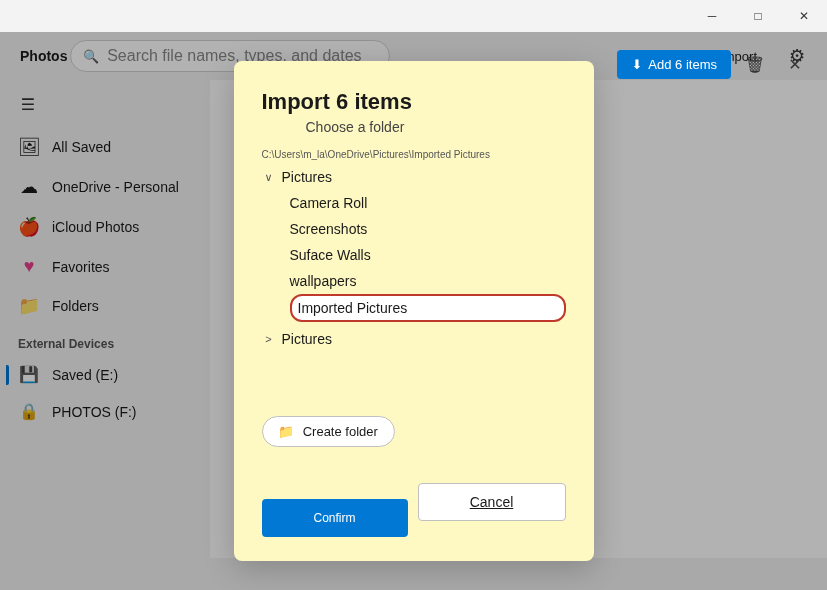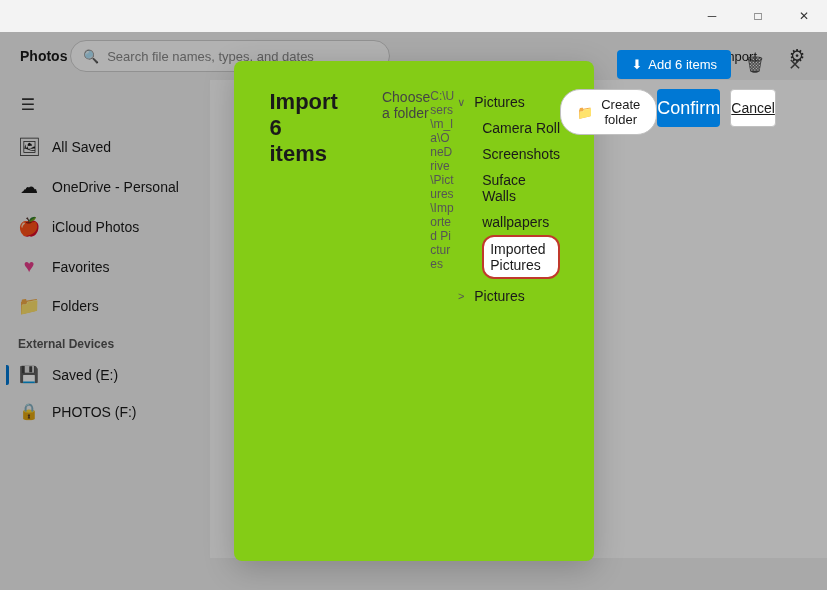--- a/index.html
+++ b/index.html
@@ -193,48 +193,49 @@
       height: 558px;
       background: rgba(0,0,0,0.3);
       z-index: 20;
       display: flex;
       align-items: center;
       justify-content: center;
     }
 
     
     .dialog {
-      background: #84cc16;
+      background: #fef9c3;
       border-radius: 8px;
       width: 360px;
       min-height: 500px;
-      padding: 28px 28px 24px 36px;
+      padding: 28px 28px 24px 28px;
       position: relative;
       display: flex;
+      flex-direction: column;
       box-shadow: 0 8px 32px rgba(0,0,0,0.2);
     }
 
     .dialog-title {
       font-size: 22px;
       font-weight: 600;
       color: #1a1a1a;
       margin-bottom: 4px;
     }
 
     .dialog-subtitle {
       font-size: 14px;
       color: #444;
       margin-bottom: 14px;
       margin-left: 44px;
     }
 
     .dialog-path {
-      font-size: 12px;
+      font-size: 10px;
       color: #555;
-      margin-bottom: 12px;
+      margin-bottom: 4px;
       word-break: break-all;
     }
 
     .folder-tree {
       flex: 1;
       margin-bottom: 16px;
     }
 
     .tree-item {
       display: flex;
@@ -296,23 +297,24 @@
     }
 
     .btn-confirm {
       flex: 1;
       max-width: 150px;
       height: 38px;
       background: #0078d4;
       color: white;
       border: none;
       border-radius: 4px;
-      font-size: 18px;
+      font-size: 12px;
       cursor: pointer;
       font-weight: 500;
+      margin-top: 16px;
     }
 
     .btn-cancel {
       flex: 1;
       max-width: 150px;
       height: 38px;
       background: white;
       color: #1a1a1a;
       border: 1px solid #c0c0c0;
       border-radius: 4px;
@@ -366,21 +368,21 @@
     <svg class="logo-icon" viewBox="0 0 28 28" xmlns="http://www.w3.org/2000/svg">
       <rect width="14" height="14" x="0" y="0" rx="2" fill="#f25022"></rect>
       <rect width="14" height="14" x="14" y="0" rx="2" fill="#7fba00"></rect>
       <rect width="14" height="14" x="0" y="14" rx="2" fill="#00a4ef"></rect>
       <rect width="14" height="14" x="14" y="14" rx="2" fill="#ffb900"></rect>
     </svg>
     <span>Photos</span>
   </div>
   <div class="search-bar">
     <span>🔍</span>
-    <span style="color:#888; font-size:13px;">Search file names, types, and dates</span>
+    <span style="color:#888; font-size:16px;">Search file names, types, and dates</span>
   </div>
   <div class="header-right">
     <button class="import-btn-header">
       <span>⬇</span>
       <span>Import</span>
     </button>
     <div class="settings-btn">
       <span>⚙</span>
     </div>
   </div>

